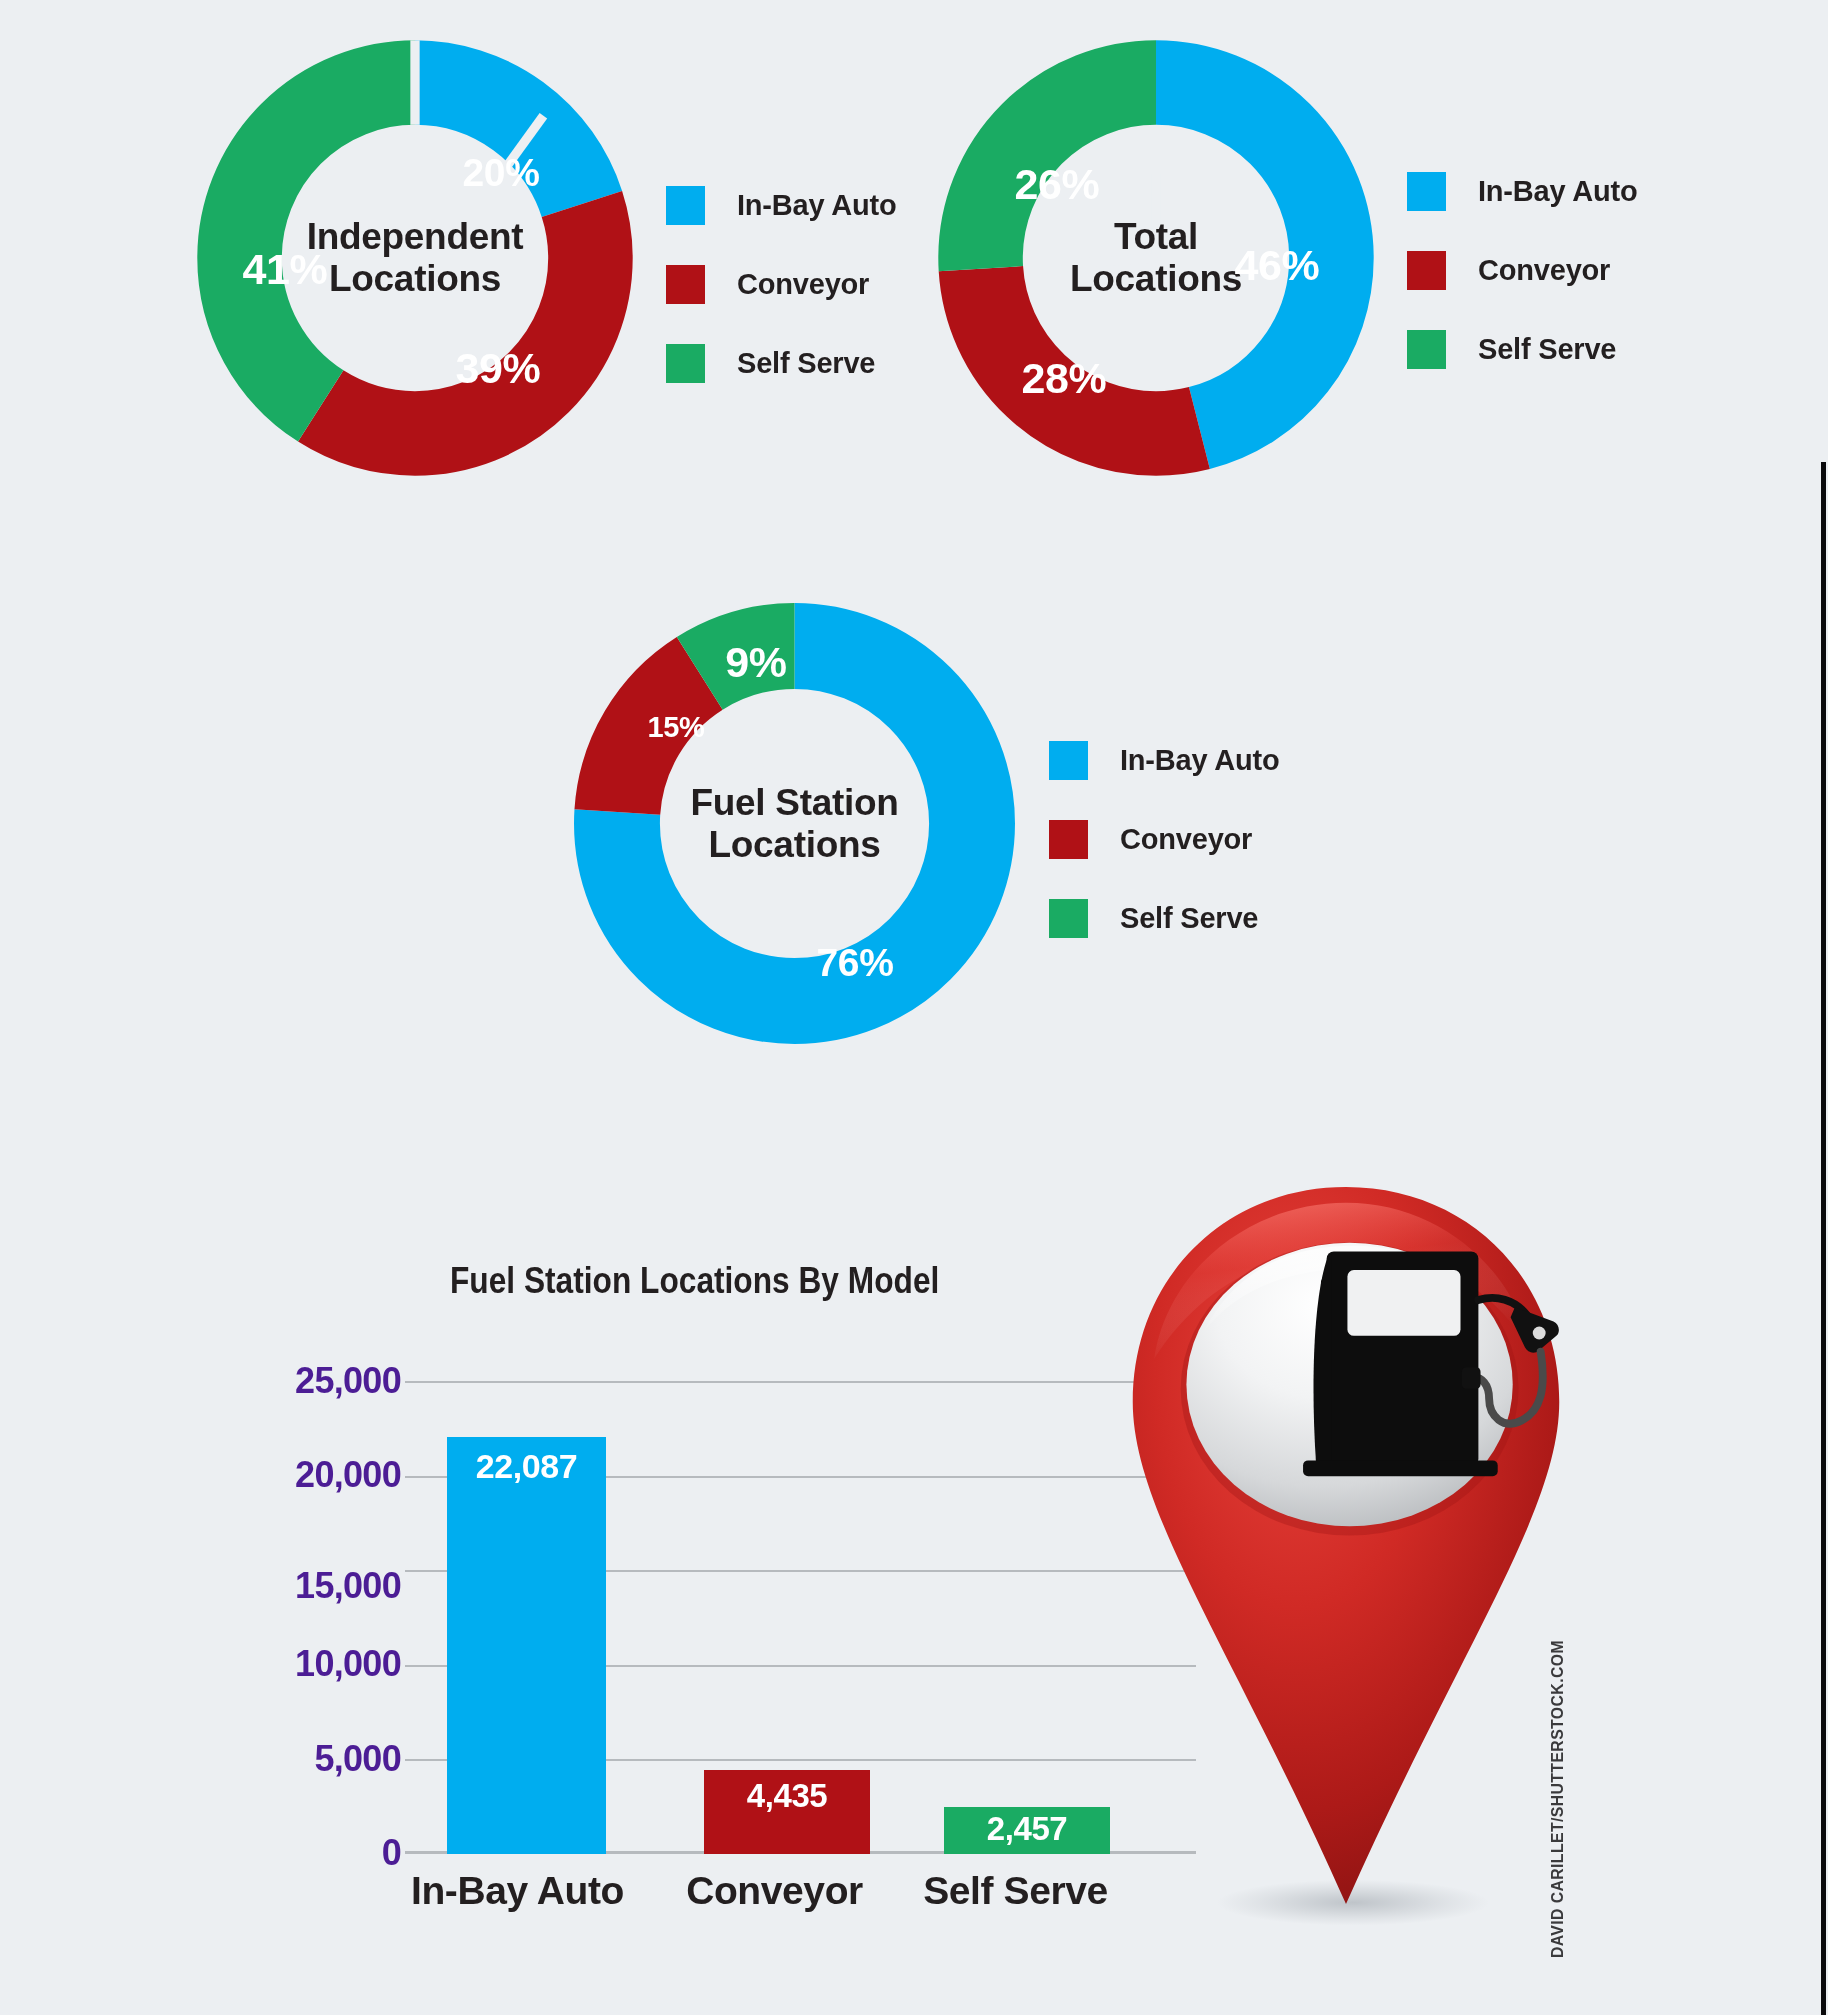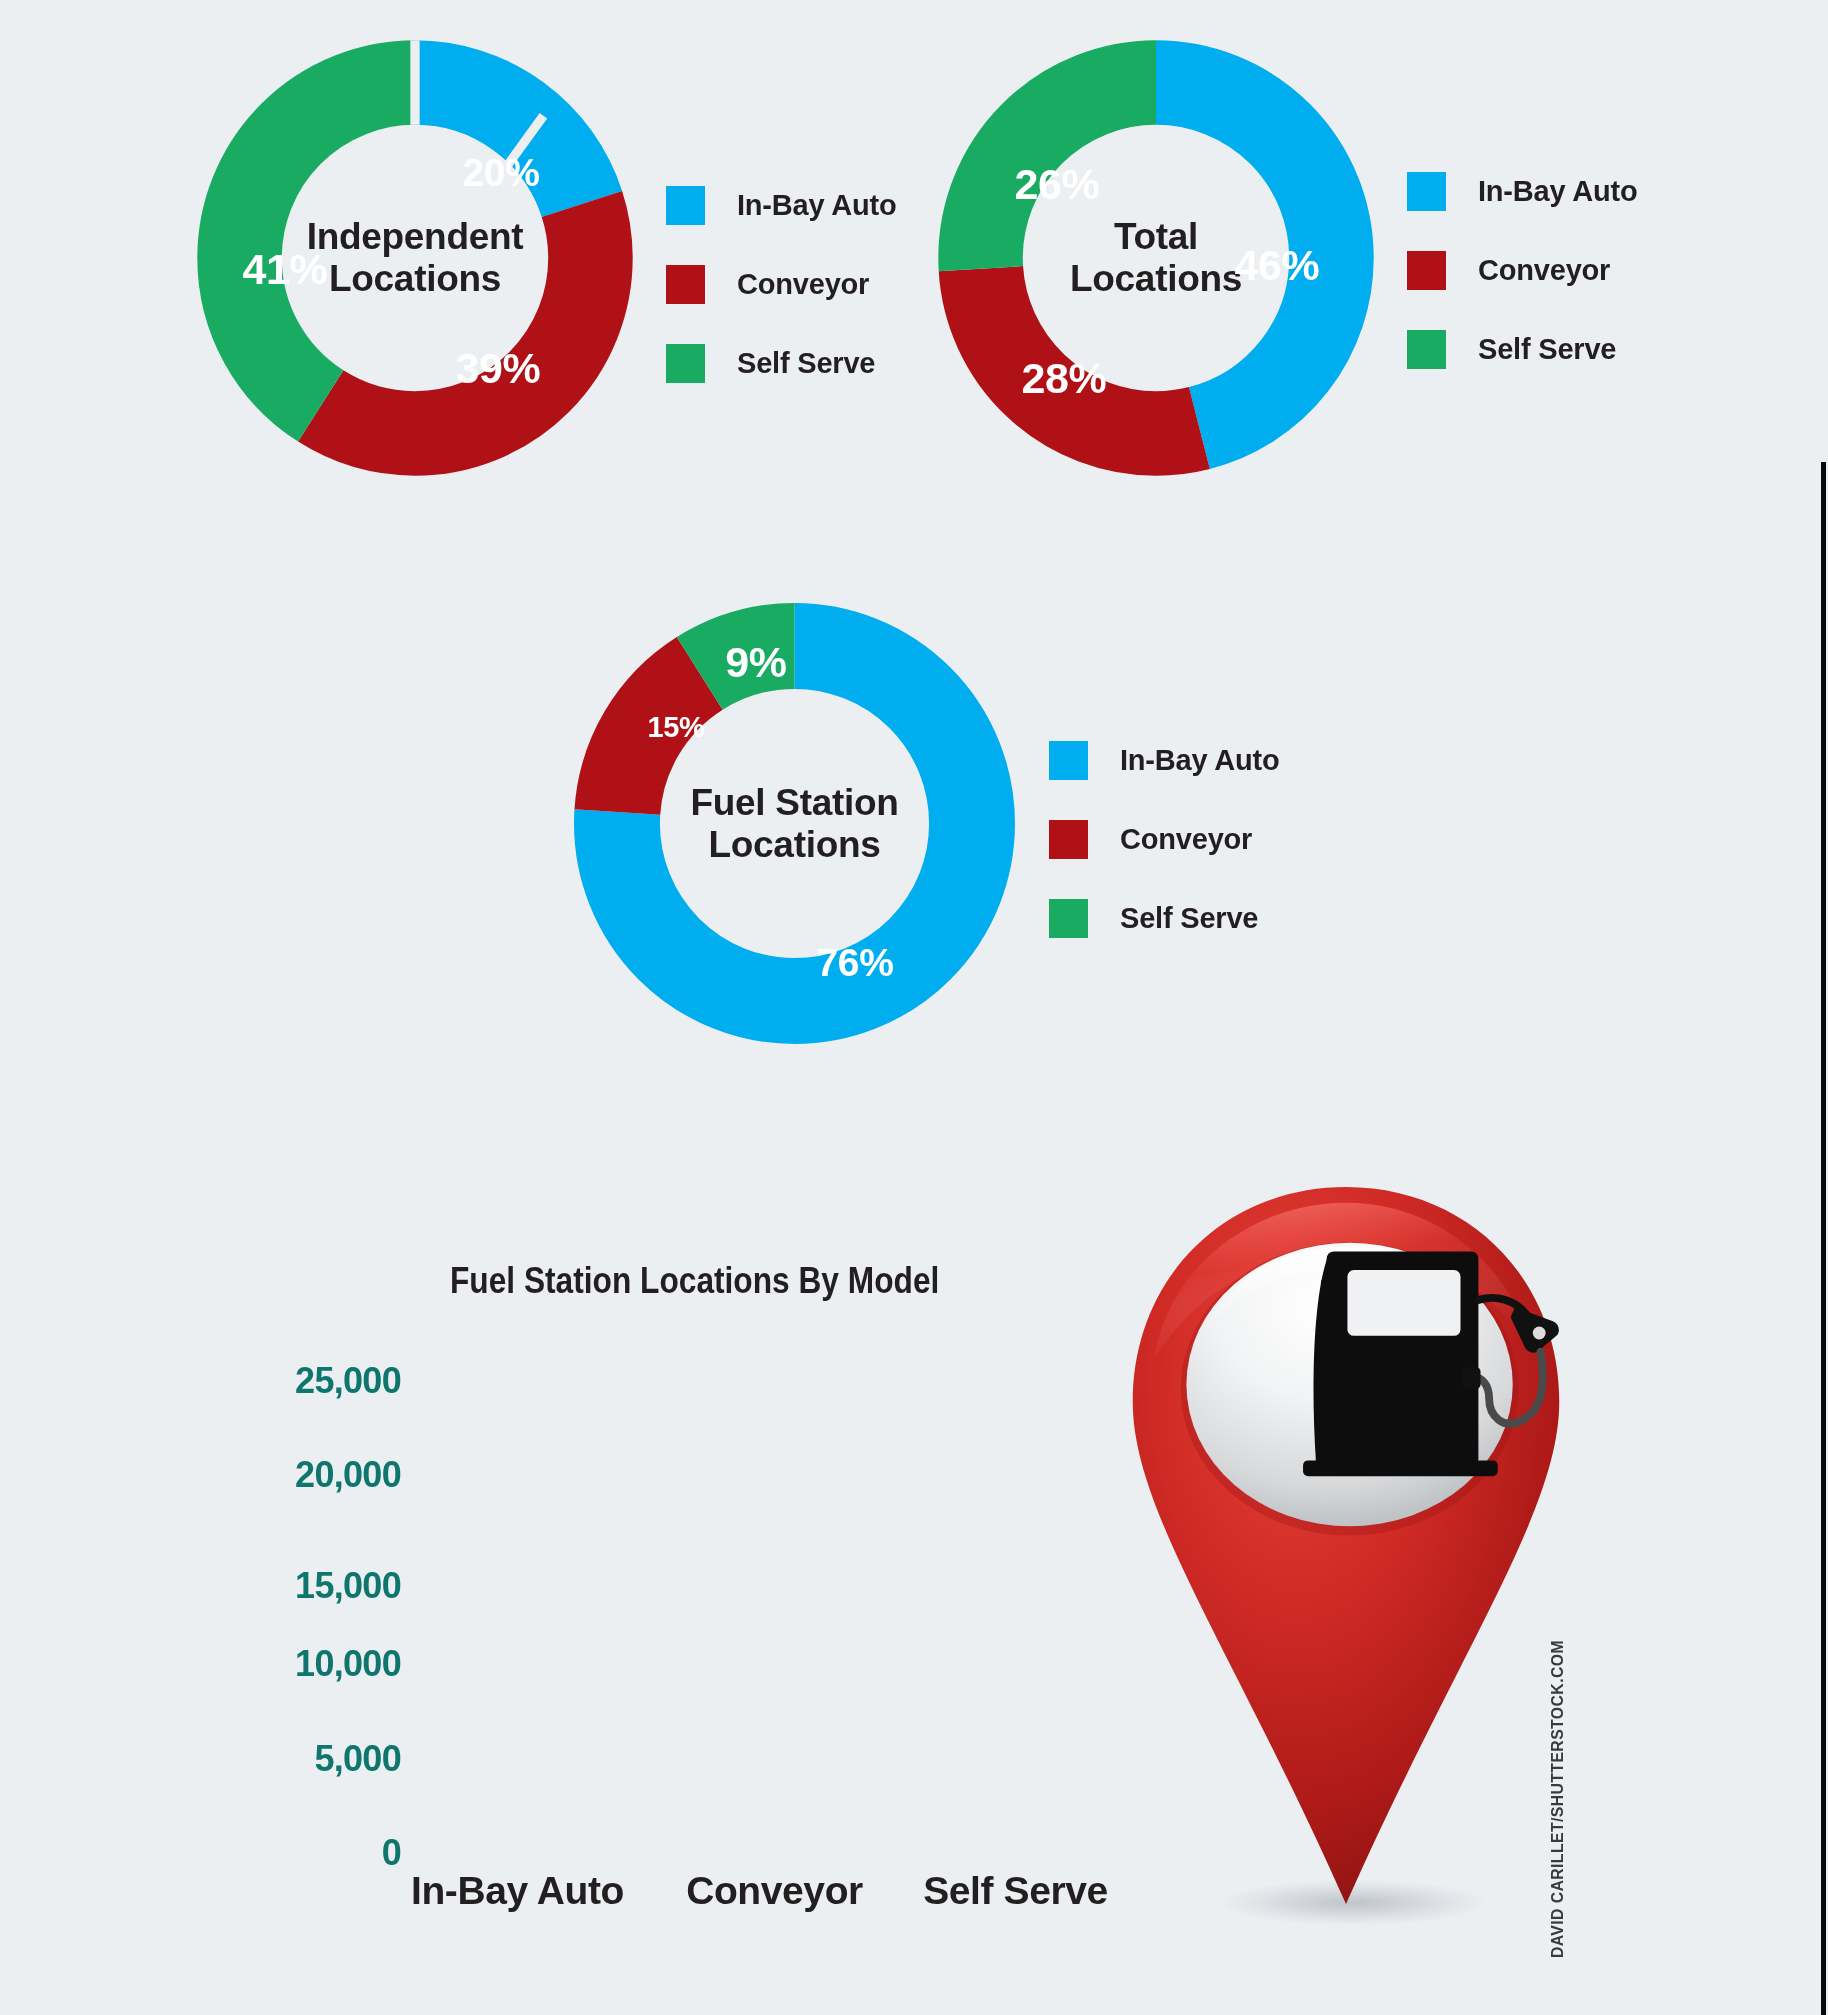--- a/index.html
+++ b/index.html
@@ -94,21 +94,21 @@
     position: absolute;
     height: 2.1px;
     background: #b6babe;
     left: 0;
   }
   .gridline.axis { background: #b6babe; height: 2.9px; }
   .ytick {
     position: absolute;
     right: 0;
     text-align: right;
-    color: #0f766e;
+    color: #4c1d95;
     font-weight: 700;
     font-size: 36px;
     letter-spacing: -0.7px;
     white-space: nowrap;
     transform: translateY(-50%);
   }
   .bar {
     position: absolute;
     bottom: 0;
   }
@@ -298,20 +298,41 @@
 
     <div style="position:absolute; left:236px; top:0; width:165px; height:716px;">
       <div class="ytick" style="top:135px;">25,000</div>
       <div class="ytick" style="top:229px;">20,000</div>
       <div class="ytick" style="top:324px;margin-top:16px;">15,000</div>
       <div class="ytick" style="top:418px;">10,000</div>
       <div class="ytick" style="top:513px;">5,000</div>
       <div class="ytick" style="top:607px;">0</div>
     </div>
 
+    <div class="plot" style="left:405px; top:135px; width:791px; height:473px;">
+
+      <div class="gridline" style="top:0px;    width:791px;"></div>
+      <div class="gridline" style="top:95px;  width:791px;"></div>
+      <div class="gridline" style="top:189px;  width:791px;"></div>
+      <div class="gridline" style="top:284px;  width:791px;"></div>
+      <div class="gridline" style="top:378px;  width:791px;"></div>
+      <div class="gridline axis" style="top:470px; width:791px;"></div>
+
+      <div class="bar" style="left:42px; width:159px; height:417px; background:#00adef;">
+        <div class="bar-value">22,087</div>
+      </div>
+
+      <div class="bar" style="left:299px; width:166px; height:84px; background:#b01116;">
+        <div class="bar-value" style="top:7.2px; font-size:33px;">4,435</div>
+      </div>
+
+      <div class="bar" style="left:539px; width:166px; height:47px; background:#1aab63;">
+        <div class="bar-value" style="top:2.9px; font-size:33px;">2,457</div>
+      </div>
+    </div>
 
     <div class="xlabel" style="left:403px; top:623px; width:229px;">In-Bay Auto</div>
     <div class="xlabel" style="left:660px; top:623px; width:229px;">Conveyor</div>
     <div class="xlabel" style="left:901px; top:623px; width:229px;">Self Serve</div>
   </div>
 
   <div class="pin" style="left:1117px; top:1174px; width:458px; height:766px;">
     <svg width="458" height="766" viewBox="0 0 640 1070">
       <defs>
         <radialGradient id="pinRed" cx="38%" cy="26%" r="78%">

